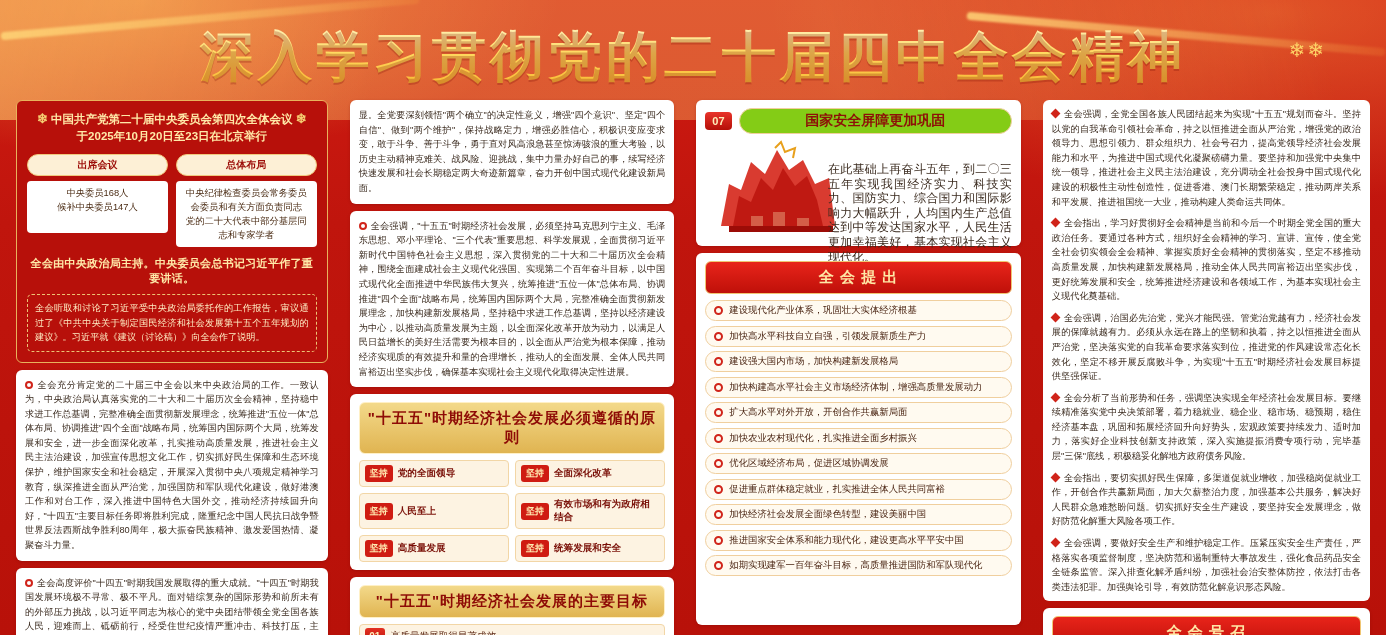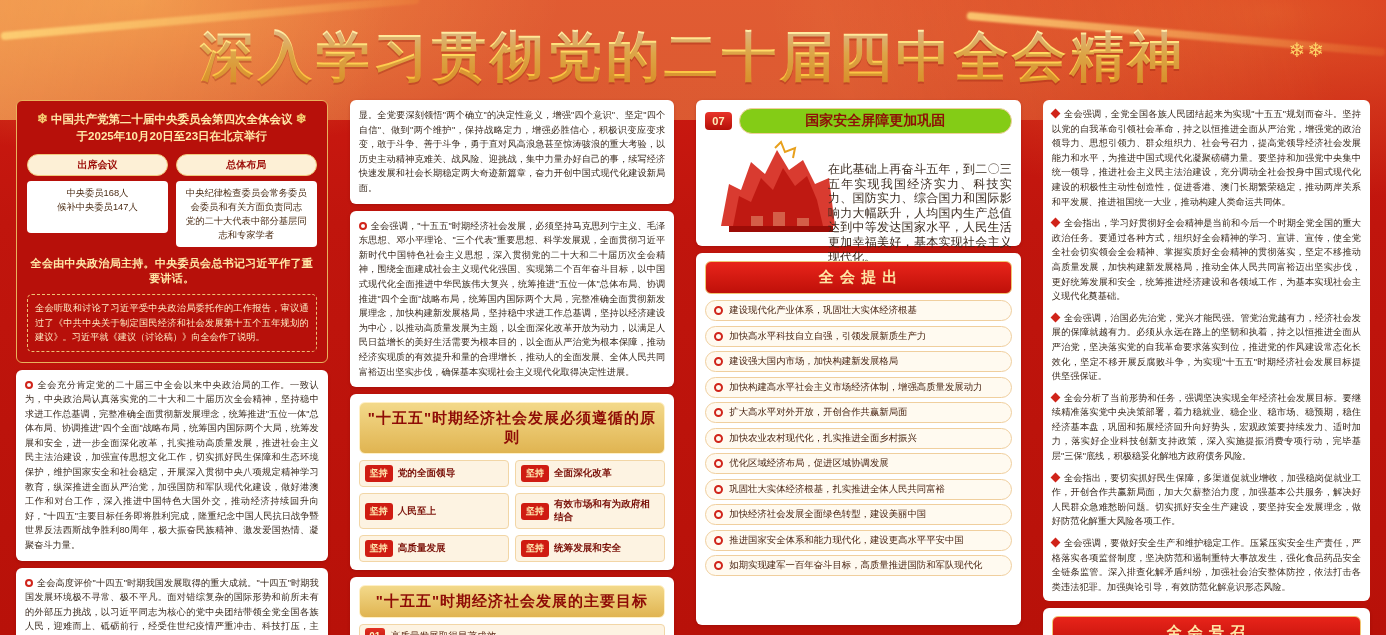--- a/index.html
+++ b/index.html
@@ -342,21 +342,21 @@
         <div class="ringrow">
             <span class="ring"></span>
             <span class="t">加快农业农村现代化，扎实推进全面乡村振兴</span>
           </div>
         <div class="ringrow">
             <span class="ring"></span>
             <span class="t">优化区域经济布局，促进区域协调发展</span>
           </div>
         <div class="ringrow">
             <span class="ring"></span>
-            <span class="t">巩固壮大实体经济根基，扎实推进全体人民共同富裕</span>
+            <span class="t">促进重点群体稳定就业，扎实推进全体人民共同富裕</span>
           </div>
         <div class="ringrow">
             <span class="ring"></span>
             <span class="t">加快经济社会发展全面绿色转型，建设美丽中国</span>
           </div>
         <div class="ringrow">
             <span class="ring"></span>
             <span class="t">推进国家安全体系和能力现代化，建设更高水平平安中国</span>
           </div>
         <div class="ringrow">

